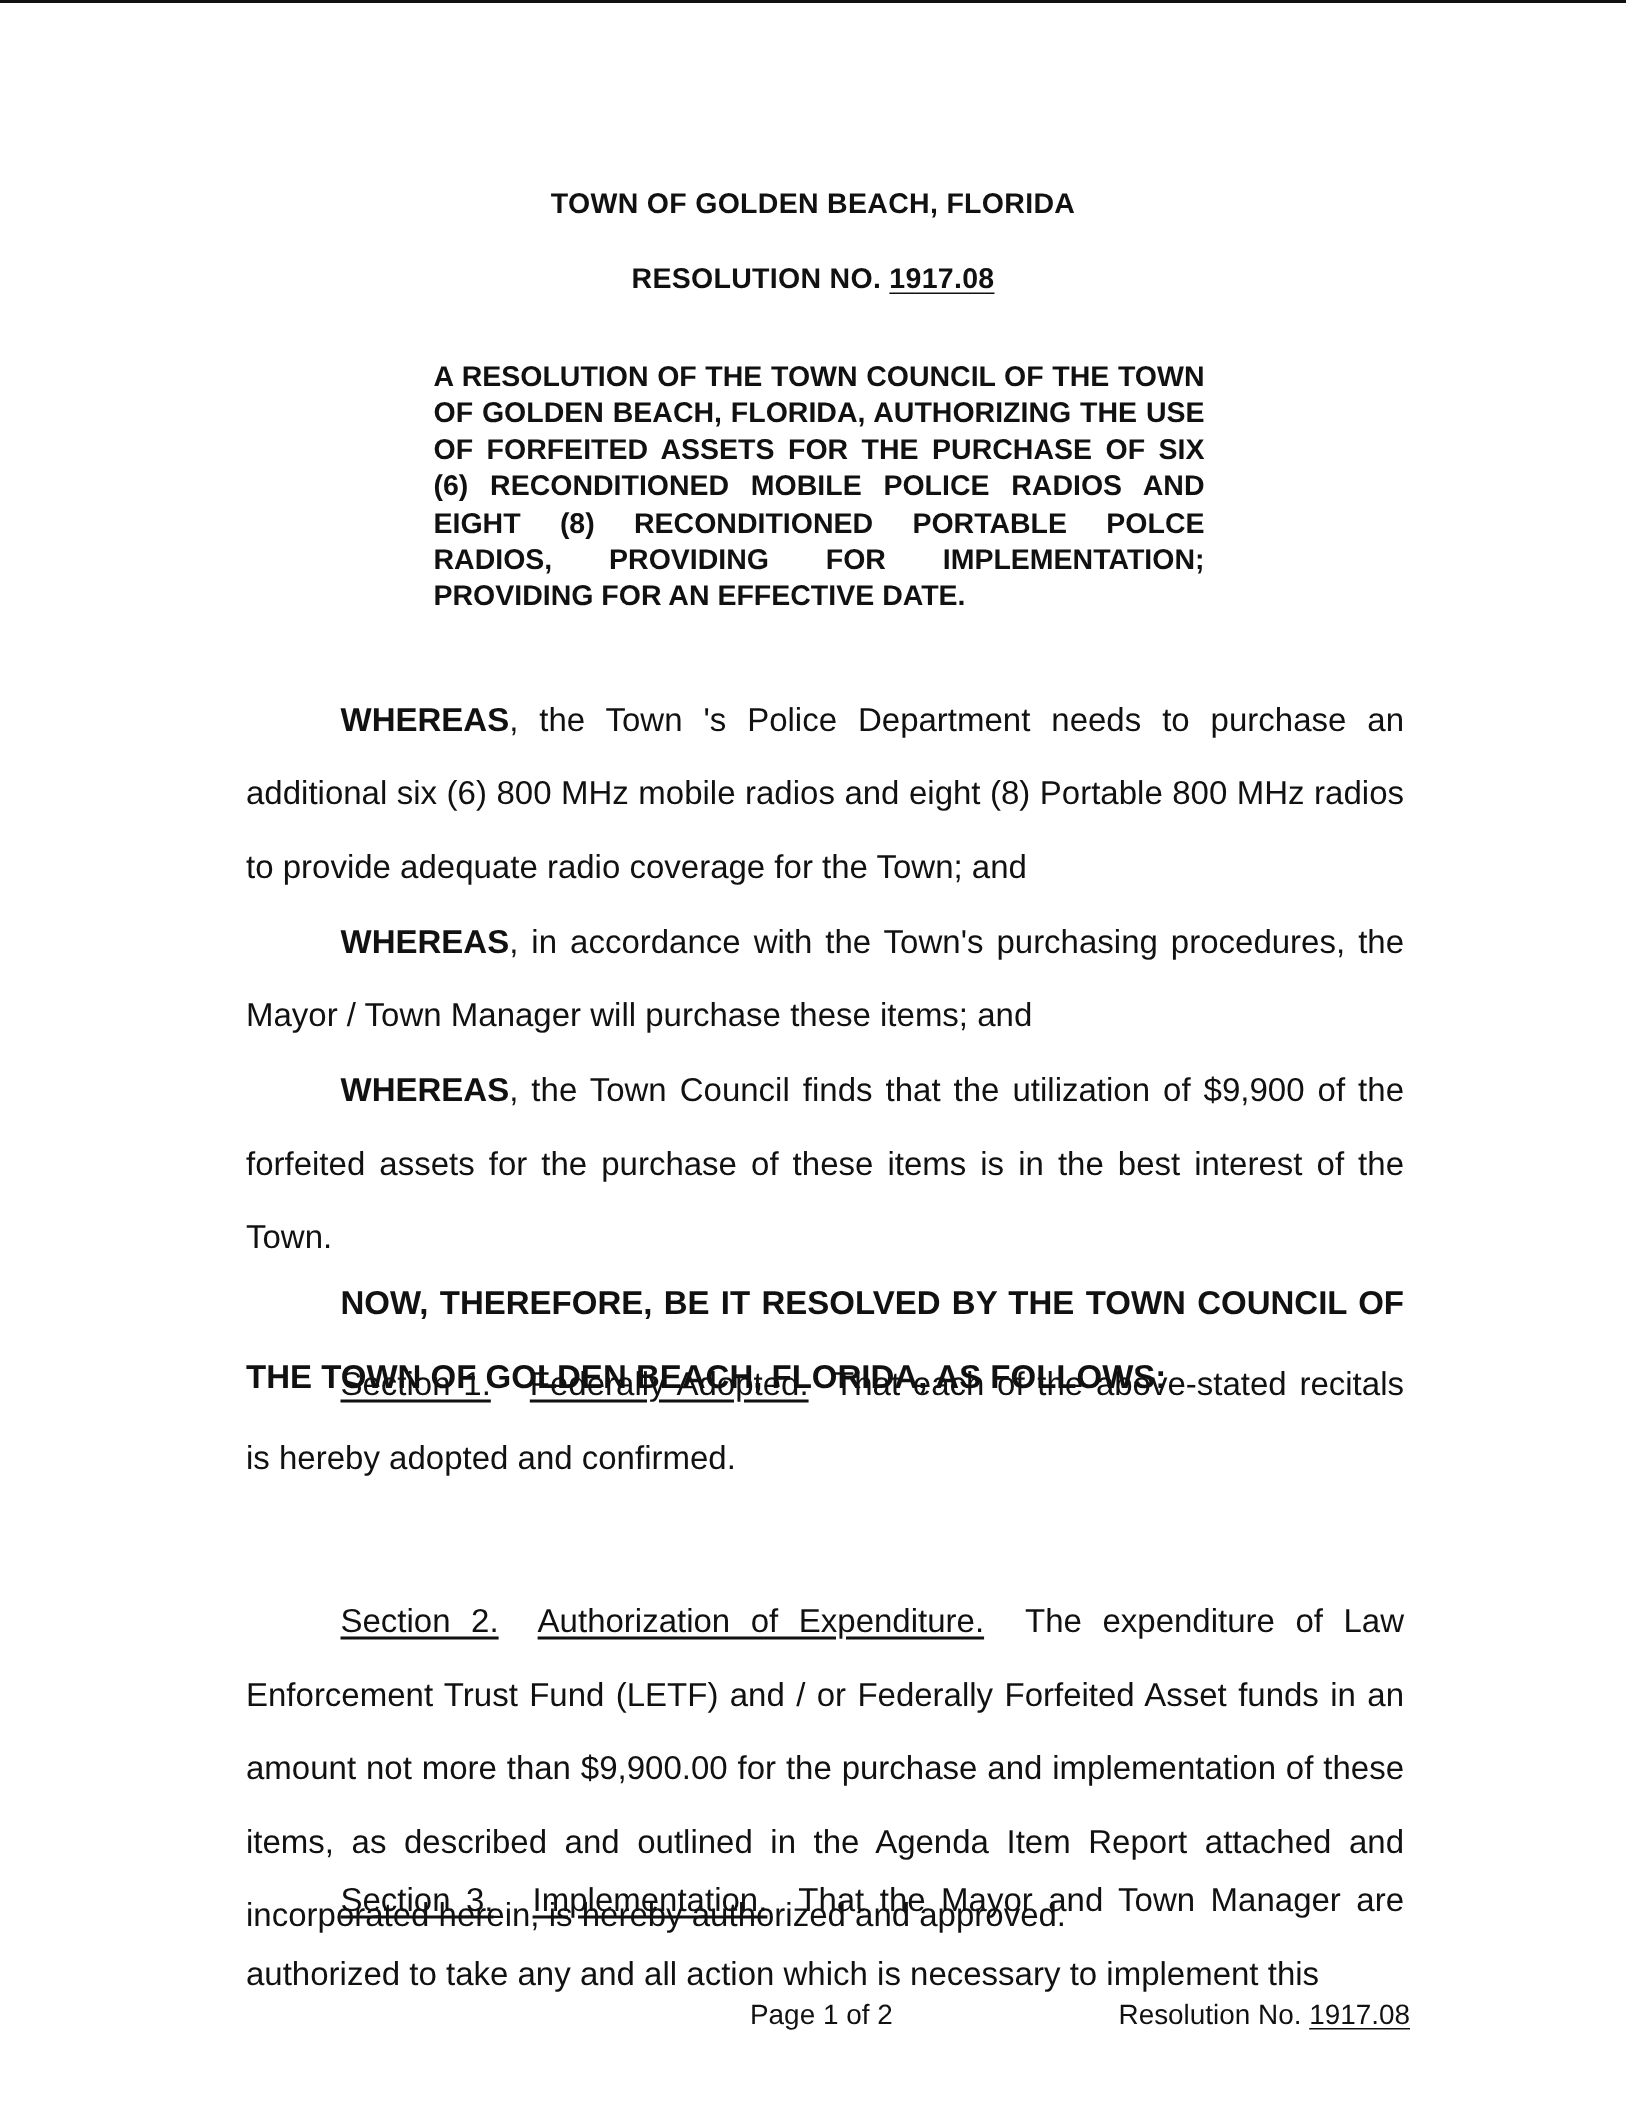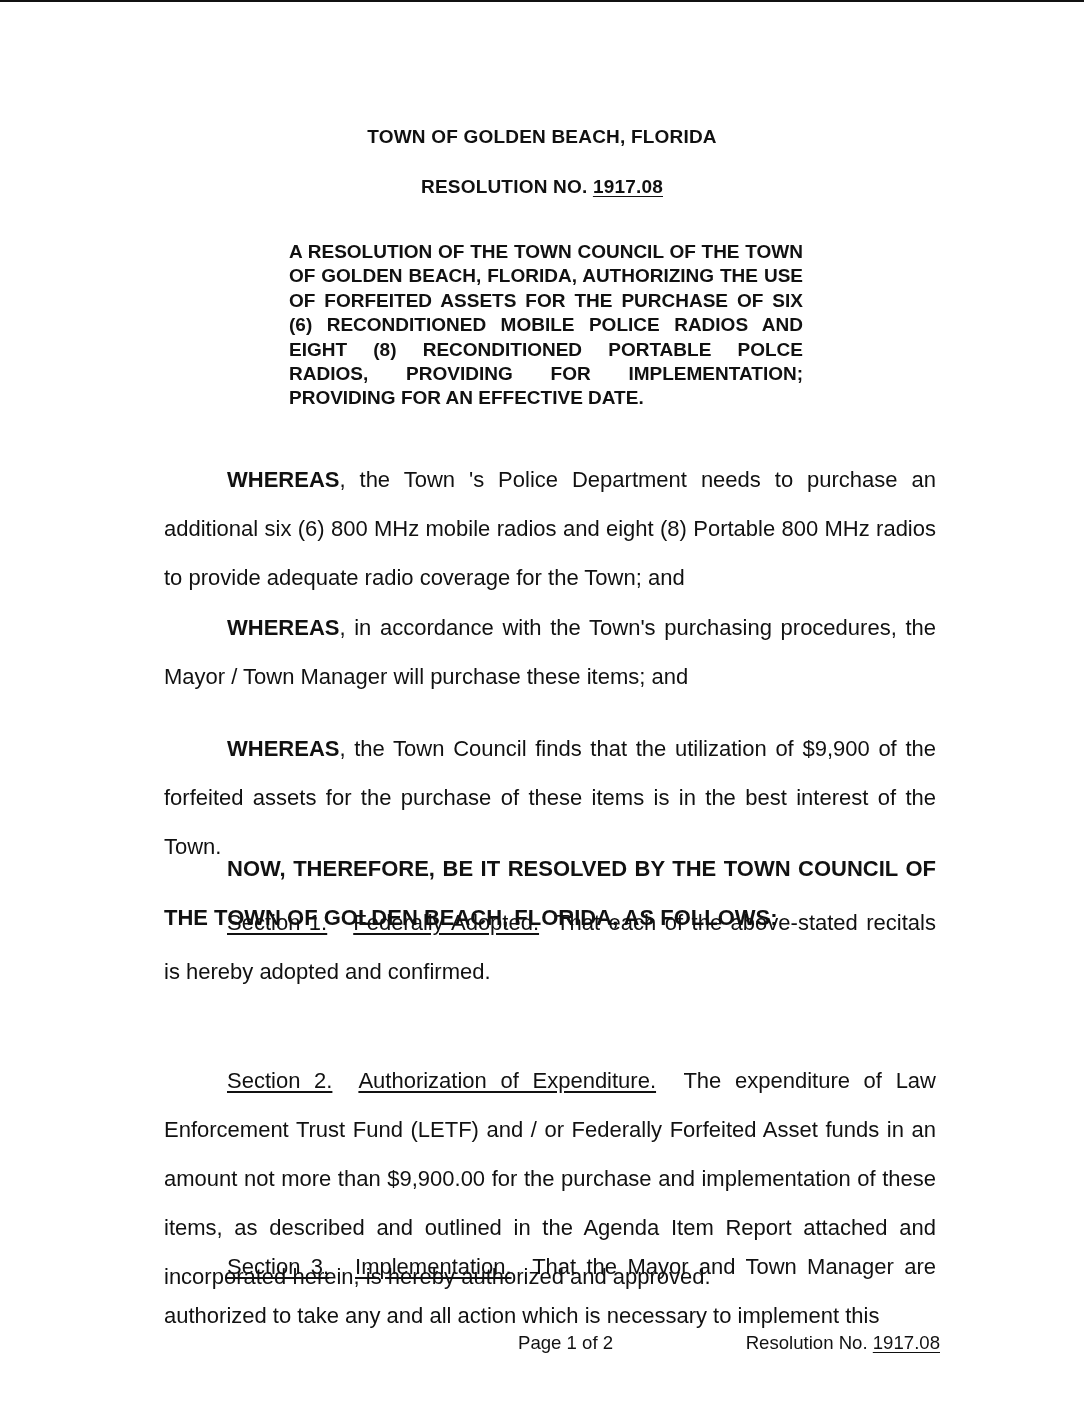--- a/index.html
+++ b/index.html
@@ -25,30 +25,30 @@
       font-size: 22px; line-height: 49px;
       text-align: justify; text-align-last: left;
       font-stretch: condensed;
     }
     .para .indent { display: inline-block; width: 63px; }
     .b { font-weight: bold; }
     .bu { font-weight: normal; text-decoration: underline; text-underline-offset: 3px; }
     .gap { display: inline-block; width: 26px; }
     #w1 { top: 455px; }
     #w2 { top: 603px; }
-    #w3 { top: 724px; }
+    #w3 { top: 702px; }
     #now { top: 844px; }
     #s1 { top: 898px; }
     #s2 { top: 1056px; }
     #s3 { top: 1242px; }
     #footer {
       position: absolute; top: 1332px; left: 500px; width: 440px;
       font-size: 18.6px;
     }
-    #footer .pg { position: absolute; left: 18px; }
+    #footer .pg { position: absolute; left: 0; }
     #footer .rn { position: absolute; right: 0; }
   </style>
 </head>
 <body>
 
 <div class="topline"></div>
 
 <div id="title" class="center-h">TOWN OF GOLDEN BEACH, FLORIDA</div>
 
 <div id="resno" class="center-h"><span>RESOLUTION NO. </span><span class="u">1917.08</span></div>

